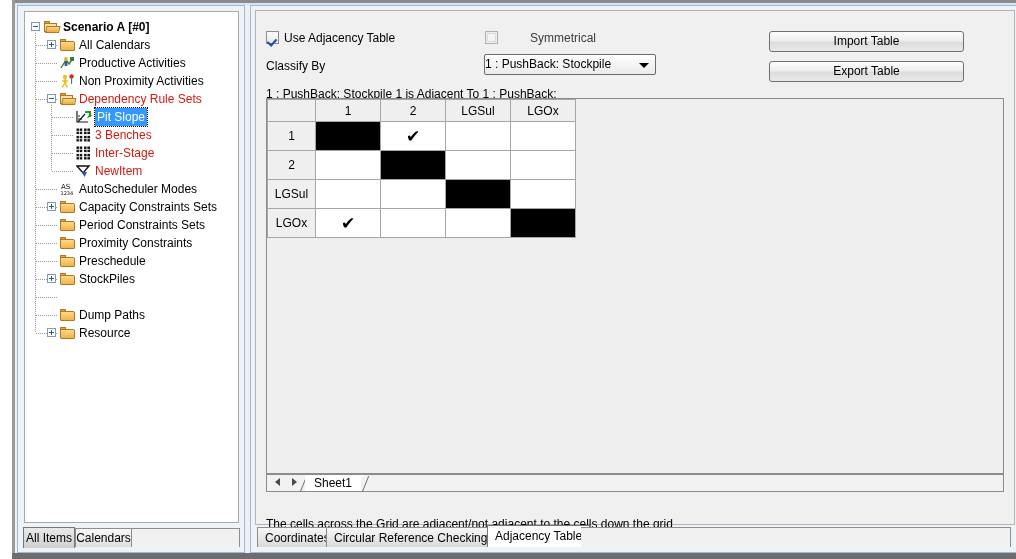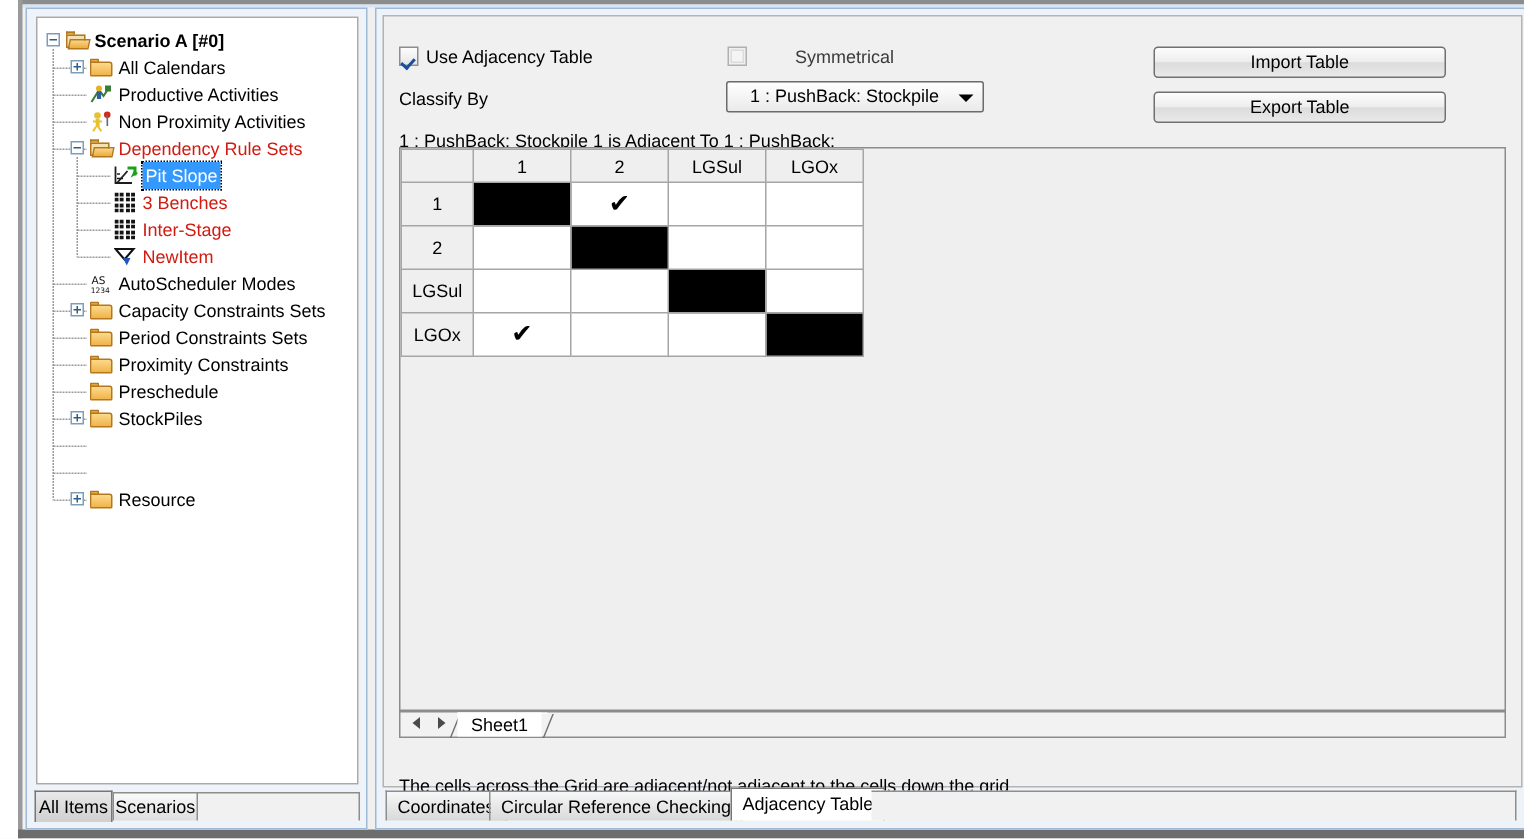--- a/index.html
+++ b/index.html
@@ -140,21 +140,21 @@
   .ctl-label { position:absolute; font-size:12px; color:#000; white-space:nowrap; }
 
   .combo {
     position:absolute;
     box-sizing:border-box;
     border:1px solid #6b6b6b;
     border-radius:2px;
     background:linear-gradient(#ffffff,#eaeaea);
     font-size:12px;
     line-height:19px;
-    padding-left:15px;
+    padding-left:0;
     overflow:hidden;
     white-space:nowrap;
   }
   .combo .arrow {
     position:absolute; right:6px; top:8px;
     width:0;height:0;border-left:5px solid transparent;border-right:5px solid transparent;border-top:5px solid #000;
   }
 
   .btn {
     position:absolute;
@@ -419,41 +419,50 @@
           <span class="ico" style="left: 35px;">
             <span class="folder-closed">
               <span class="tab"></span>
               <span class="body"></span>
             </span>
           </span>
           <span class="tw-label" style="position: absolute; left: 54px;">StockPiles</span>
         </div>
         <div class="dotline-h" style="left: 10px; top: 285px; width: 23px;"></div>
         <div class="dotline-h" style="left: 10px; top: 303px; width: 23px;"></div>
+        <div class="tree-row" style="position: absolute; left: 0px; top: 294px; width: 100%;">
+          <span class="ico" style="left: 35px;">
+            <span class="folder-closed">
+              <span class="tab"></span>
+              <span class="body"></span>
+            </span>
+          </span>
+          <span class="tw-label" style="position: absolute; left: 54px;">Dump Paths</span>
+        </div>
         <div class="dotline-h" style="left: 10px; top: 321px; width: 23px;"></div>
         <div class="tree-row" style="position: absolute; left: 0px; top: 312px; width: 100%;">
           <span class="tw-toggle plus" style="left: 22px; top: 4px;"></span>
           <span class="ico" style="left: 35px;">
             <span class="folder-closed">
               <span class="tab"></span>
               <span class="body"></span>
             </span>
           </span>
           <span class="tw-label" style="position: absolute; left: 54px;">Resource</span>
         </div>
         <div class="dotline-v" style="left: 10px; top: 20px; height: 301px;"></div>
         <div class="dotline-v" style="left: 26px; top: 92px; height: 67px;"></div>
       </div>
 
     <div id="left-tabs">
       <div class="ltab active" style="left:2px; width:52px;">
         <span>All Items</span>
       </div>
       <div class="ltab" style="left:54px; width:57px;">
-        <span>Scenarios</span>
+        <span>Calendars</span>
       </div>
       <div class="ltab-rest" style="left:111px; width:108px;"></div>
     </div>
   </div>
 
   <div id="right-pane">
     <div id="right-inner">
 
       <div class="chk checked" style="left:10px; top:20px;"></div>
       <div class="ctl-label" style="left:28px; top:20px;">Use Adjacency Table</div>

